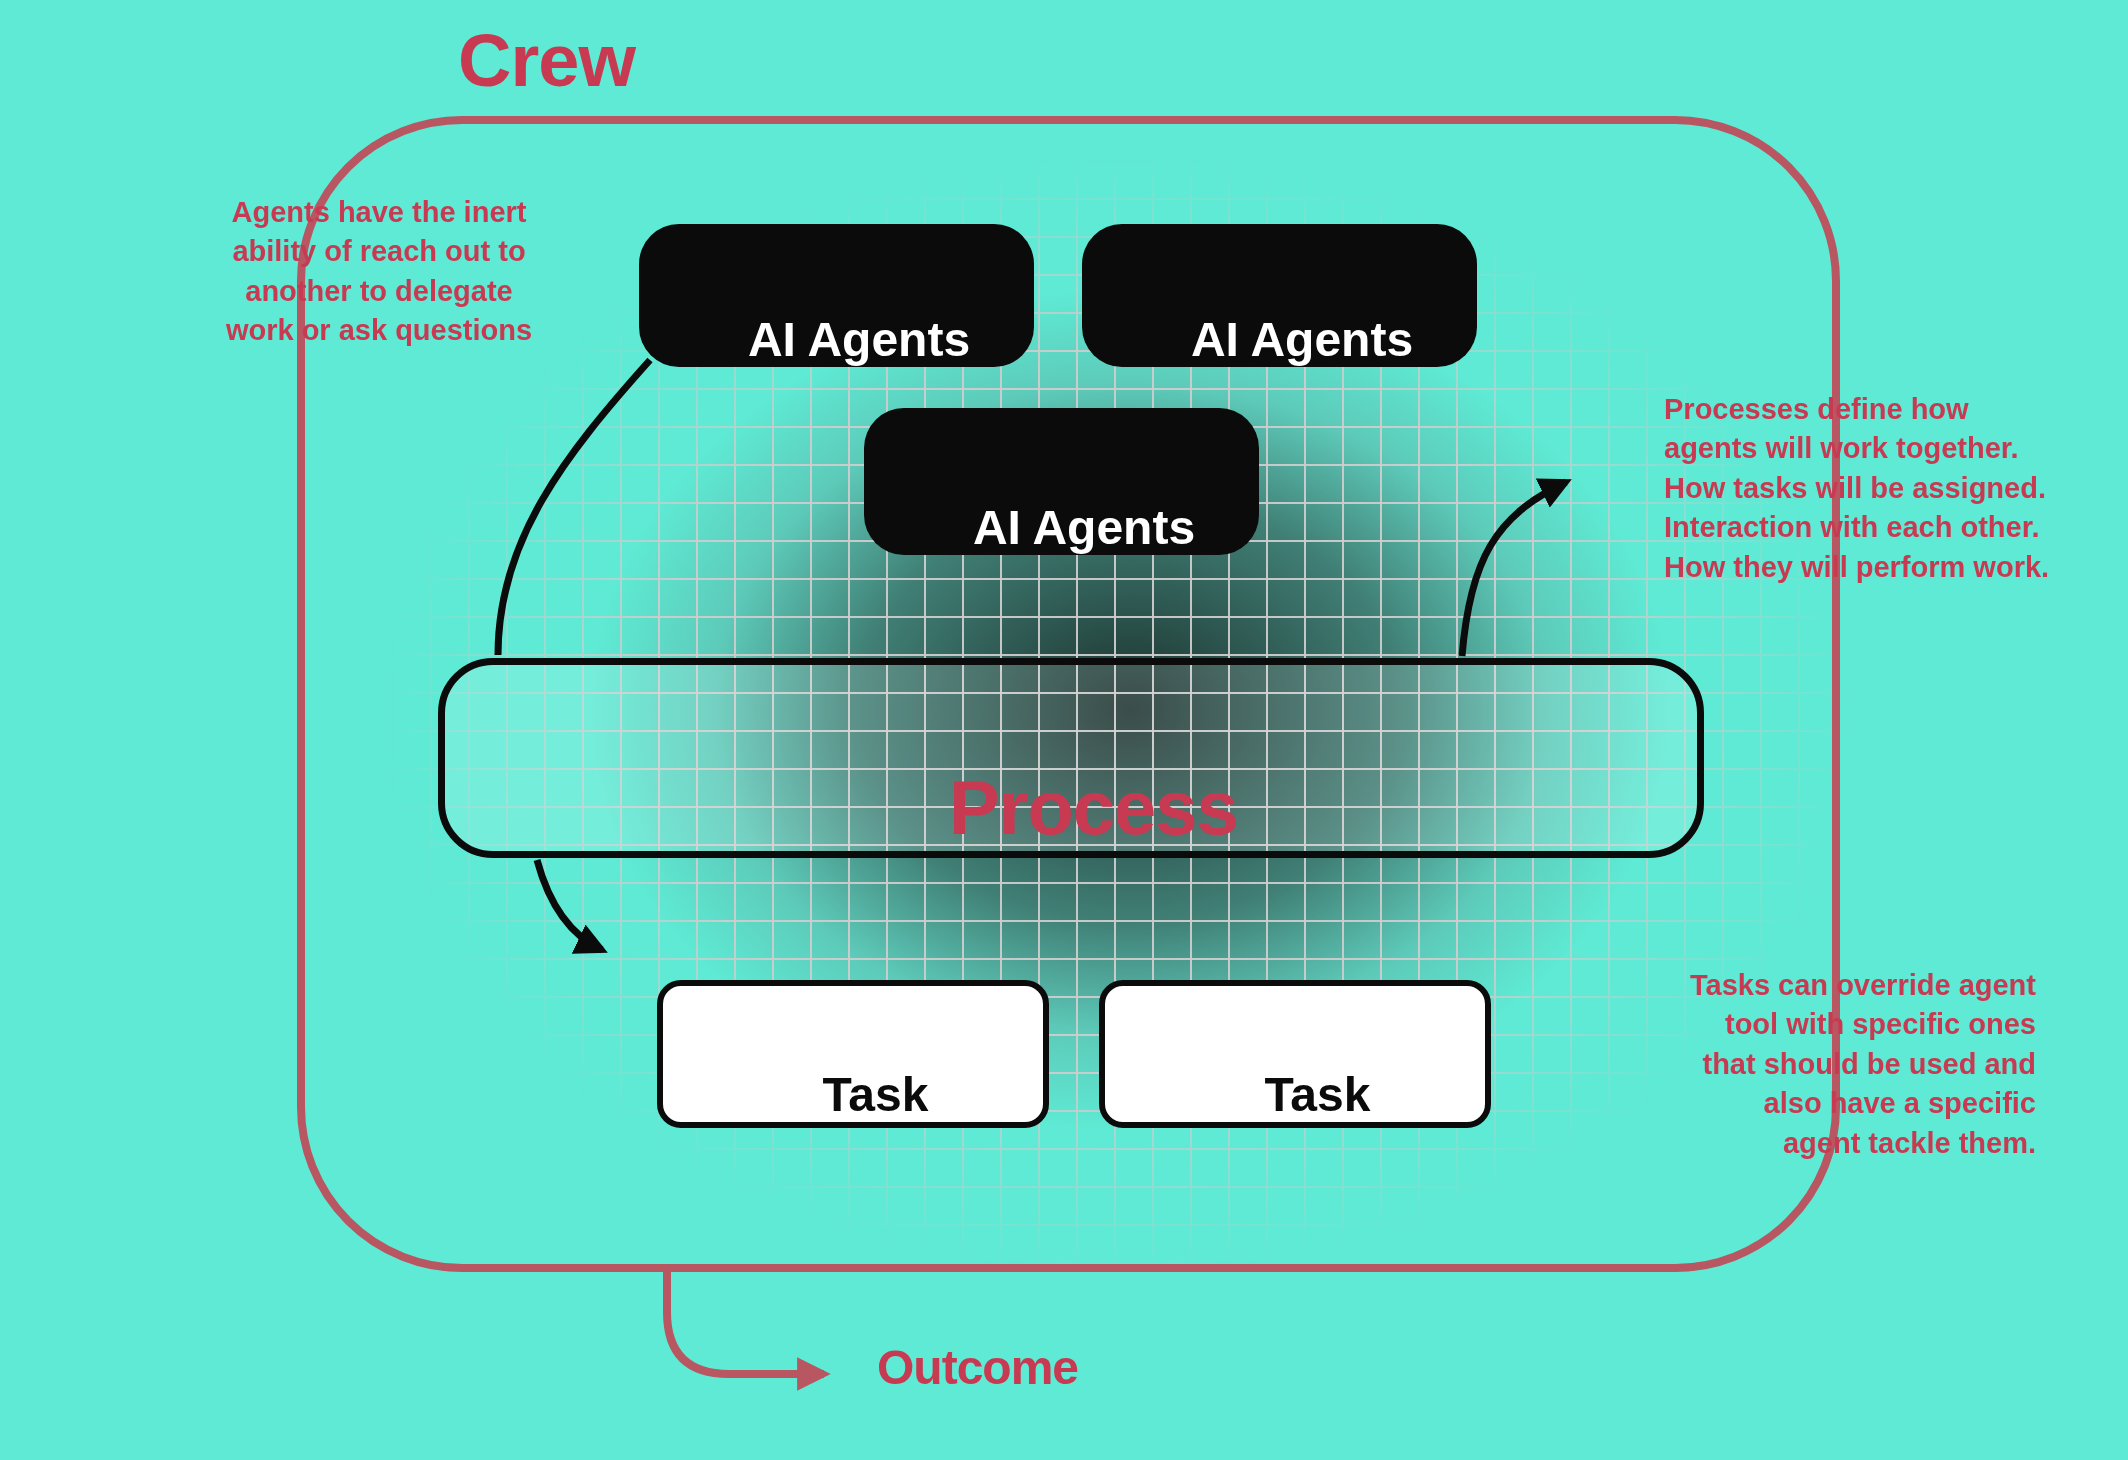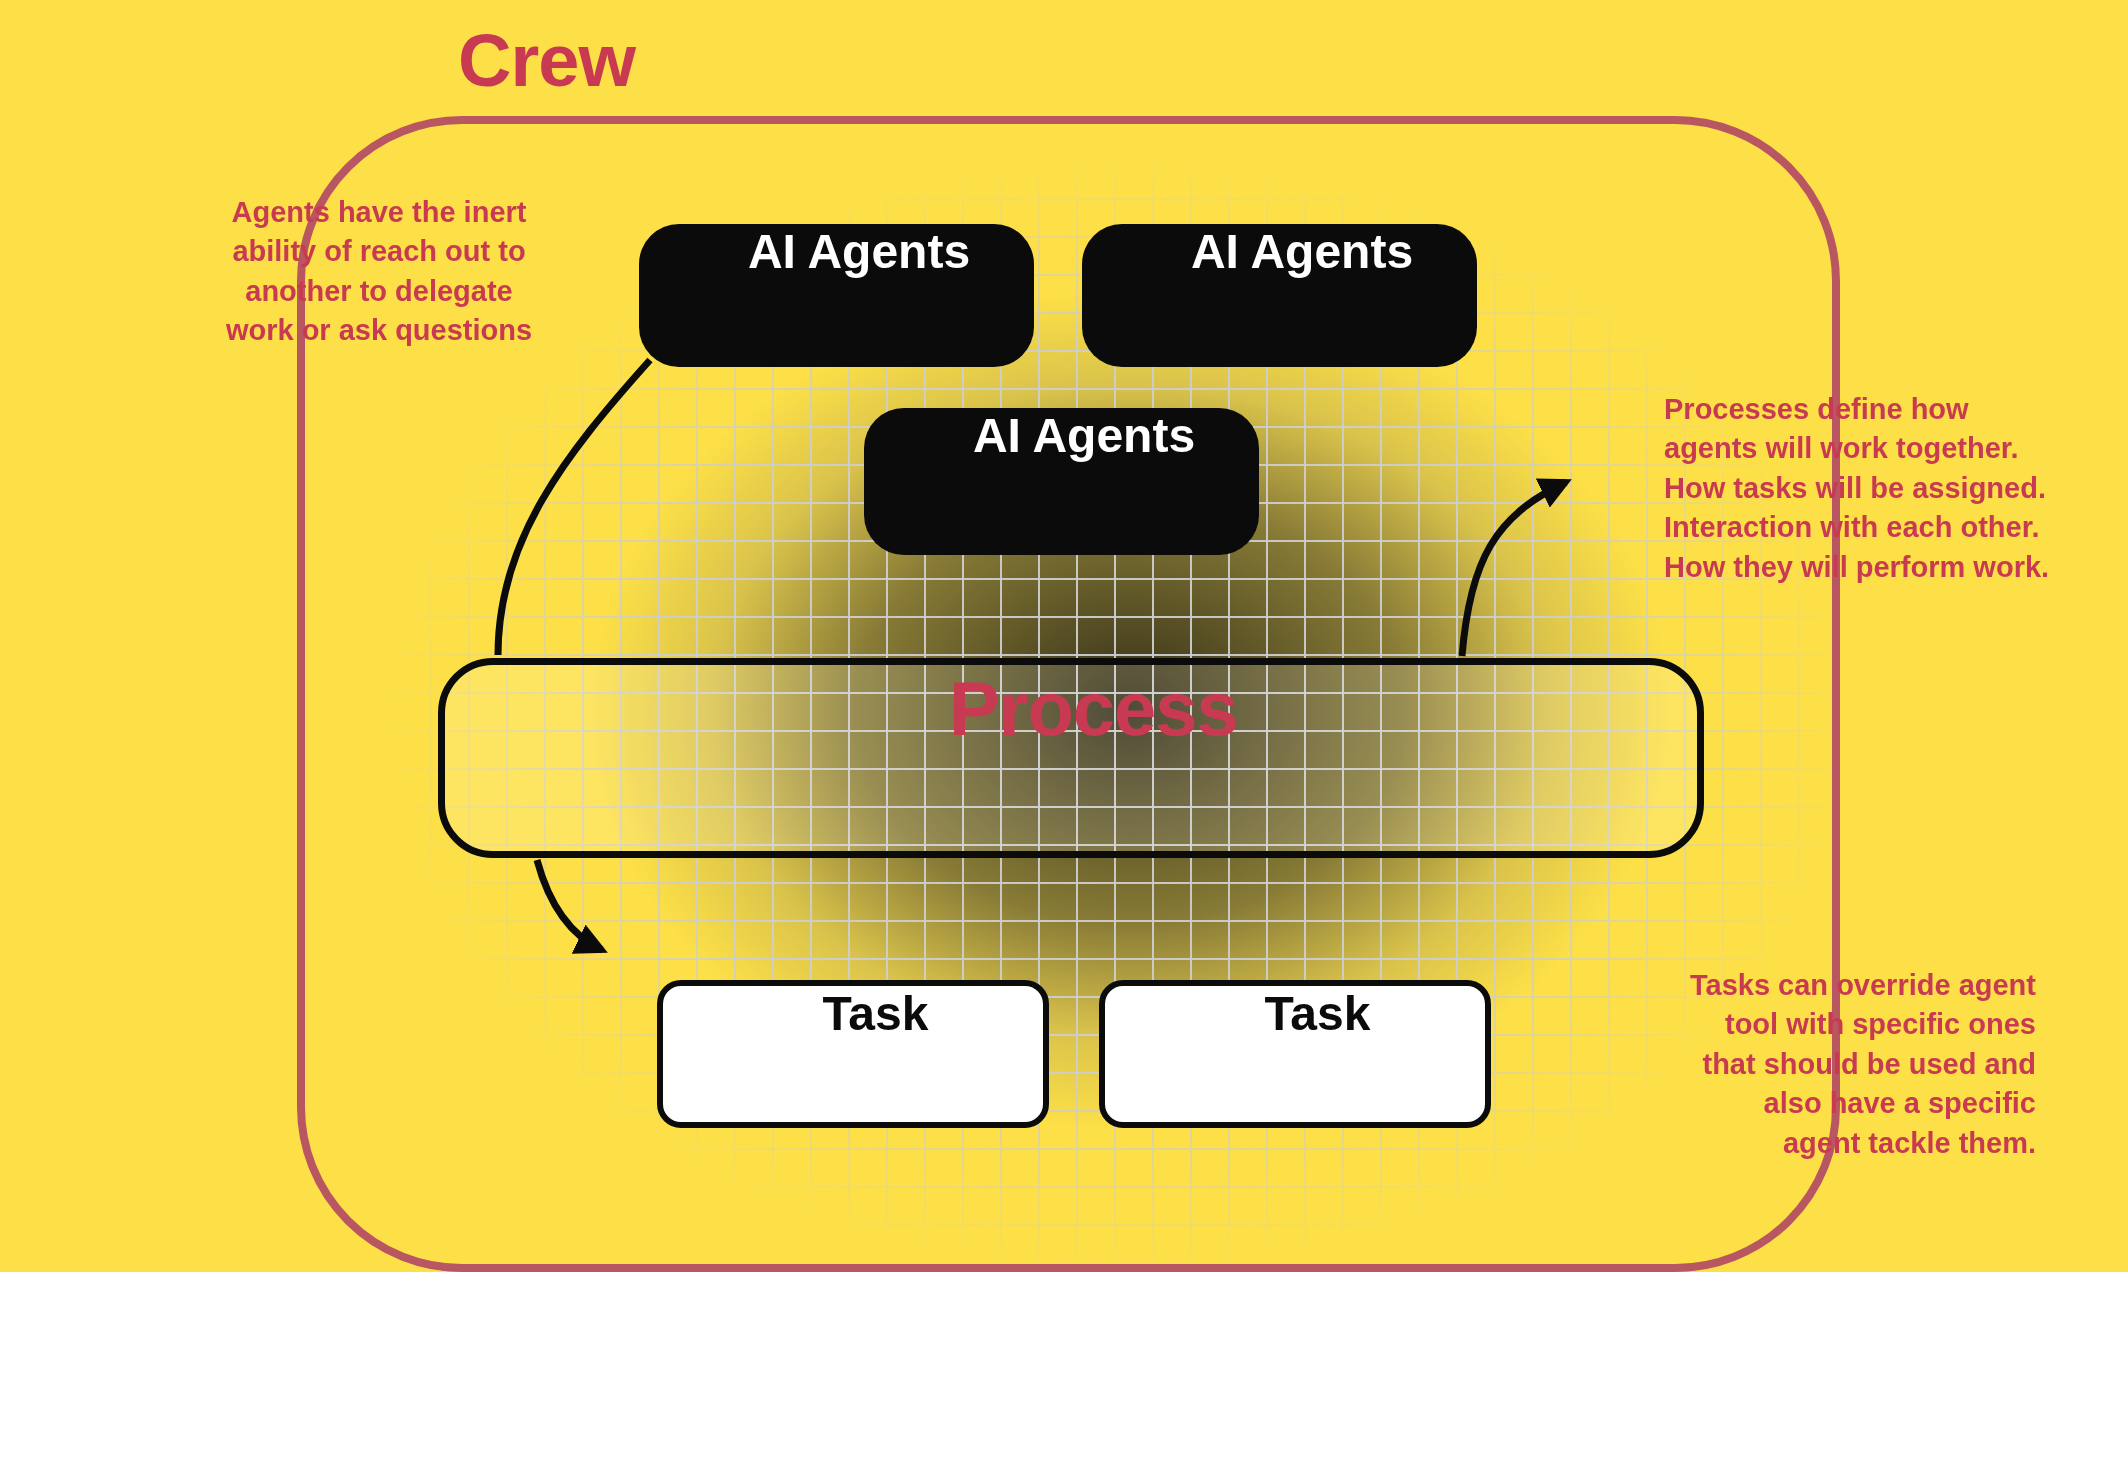--- a/index.html
+++ b/index.html
@@ -1,17 +1,17 @@
 <!DOCTYPE html>
 <html><head>
 <meta charset="utf-8">
 <style>
   html,body{margin:0;padding:0;background:#ffffff;}
   body{font-family:"Liberation Sans","DejaVu Sans",sans-serif;}
-  .canvas{position:relative;width:2128px;height:1272px;background:#fde047;overflow:hidden;}
+  .canvas{position:relative;width:2128px;height:1460px;background:#5eead4;overflow:hidden;}
 
   
   .bg-blob{position:absolute;inset:0;
     background:radial-gradient(ellipse 720px 560px at 1130px 710px,
       rgba(15,15,15,0.85) 0%, rgba(40,40,40,0.55) 38%, rgba(90,90,90,0.22) 58%, rgba(255,255,255,0) 75%);}
   .bg-grid{position:absolute;inset:0;
     background-image:
       linear-gradient(to right, rgba(205,205,205,0.95) 2px, transparent 2px),
       linear-gradient(to bottom, rgba(205,205,205,0.95) 2px, transparent 2px);
     background-size:38px 38px;background-position:12px 8px;
@@ -19,21 +19,21 @@
     mask-image:radial-gradient(ellipse 920px 700px at 1120px 715px, #000 52%, transparent 80%);}
 
   
   .crew-border{position:absolute;left:297px;top:116px;width:1543px;height:1156px;
     border:8px solid #b85662;border-radius:165px;box-sizing:border-box;}
 
   .crew-label{position:absolute;left:458px;top:18px;font-size:74px;font-weight:800;
     color:#c83a52;letter-spacing:-1px;}
 
   
-  .node{position:absolute;display:flex;align-items:flex-start;justify-content:center;
+  .node{position:absolute;display:flex;align-items:flex-end;justify-content:center;
     box-sizing:border-box;font-weight:700;padding-left:45px;}
   .black-box{background:#0b0b0b;color:#ffffff;border-radius:40px;font-size:48px;}
   .white-box{background:#ffffff;color:#0b0b0b;border:6px solid #0b0b0b;border-radius:24px;font-size:48px;}
 
   .agent1{left:639px;top:224px;width:395px;height:143px;}
   .agent2{left:1082px;top:224px;width:395px;height:143px;}
   .agent3{left:864px;top:408px;width:395px;height:147px;}
   .tools-box{left:1354px;top:330px;width:250px;height:90px;border-radius:45px;font-size:30px;border-width:5px;}
   .process-box{left:438px;top:658px;width:1266px;height:200px;border:7px solid #0b0b0b;
     border-radius:55px;background:rgba(255,255,255,0.14);color:#c83a52;font-size:76px;font-weight:700;letter-spacing:-1px;}

